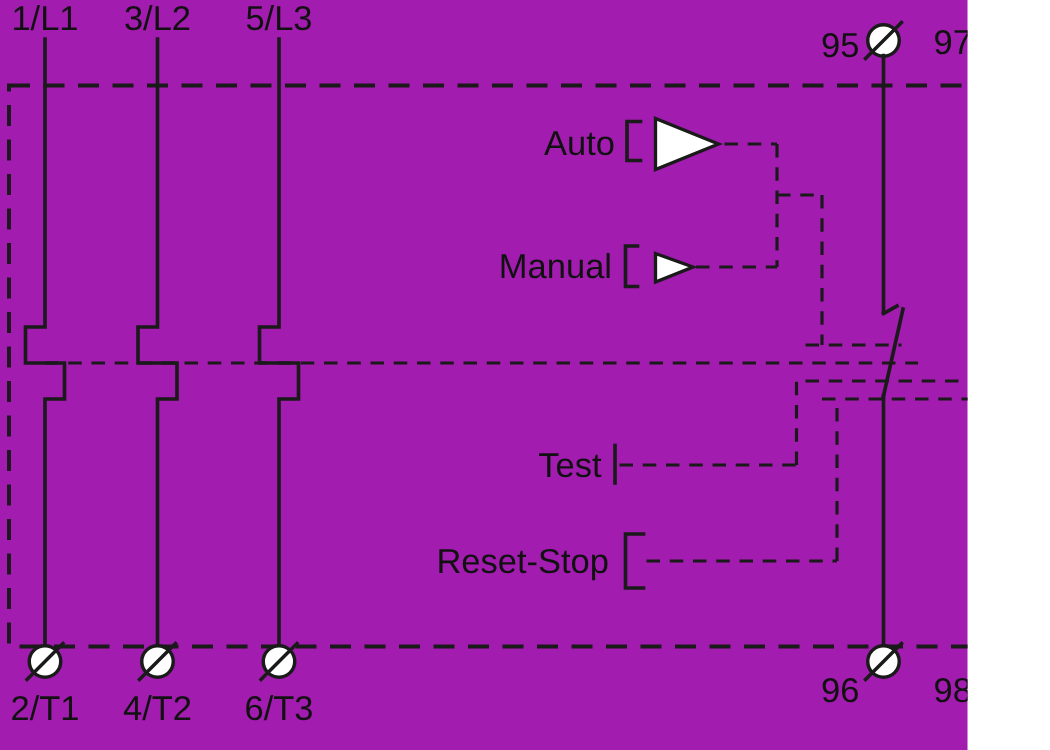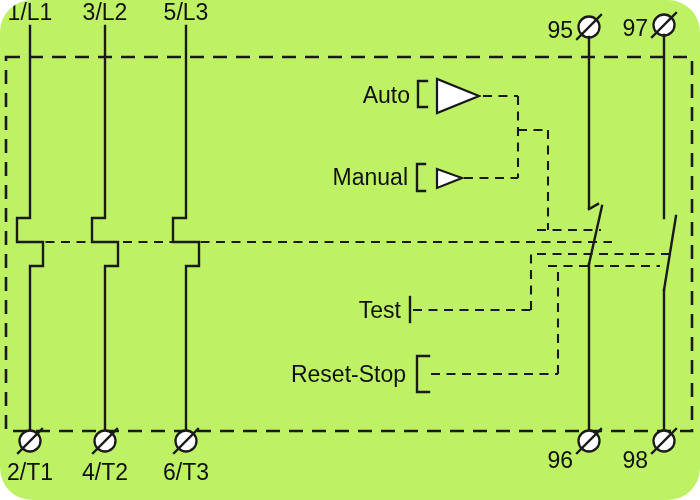--- a/index.html
+++ b/index.html
@@ -1,17 +1,17 @@
 <!DOCTYPE html>
 <html><head>
 <meta charset="utf-8">
 <style>
   html,body{margin:0;padding:0;background:#ffffff;}
-  .stage{position:relative;width:700px;height:500px;background:#bef264;overflow:hidden;
-         font-family:"Liberation Sans",sans-serif;border-radius:32px;}
+  .stage{position:relative;width:645px;height:500px;background:#a21caf;overflow:hidden;
+         font-family:"Liberation Sans",sans-serif;}
   svg{display:block;}
   .wire{fill:none;stroke:#1a1a1a;stroke-width:2.4;stroke-linecap:square;stroke-linejoin:miter;}
   .dash{fill:none;stroke:#1a1a1a;stroke-width:2.1;stroke-dasharray:9 6.5;stroke-linecap:butt;}
   .boxline{fill:none;stroke:#1a1a1a;stroke-width:2.6;stroke-dasharray:14 9;}
   .termcircle{fill:#ffffff;stroke:#1a1a1a;stroke-width:2.3;}
   .termslash{stroke:#1a1a1a;stroke-width:2.3;stroke-linecap:square;}
   .tri{fill:#ffffff;stroke:#1a1a1a;stroke-width:2.2;stroke-linejoin:miter;}
   .lbl{font-family:"Liberation Sans",sans-serif;font-size:23px;fill:#111111;}
   .mid{text-anchor:middle;}
   .end{text-anchor:end;}

